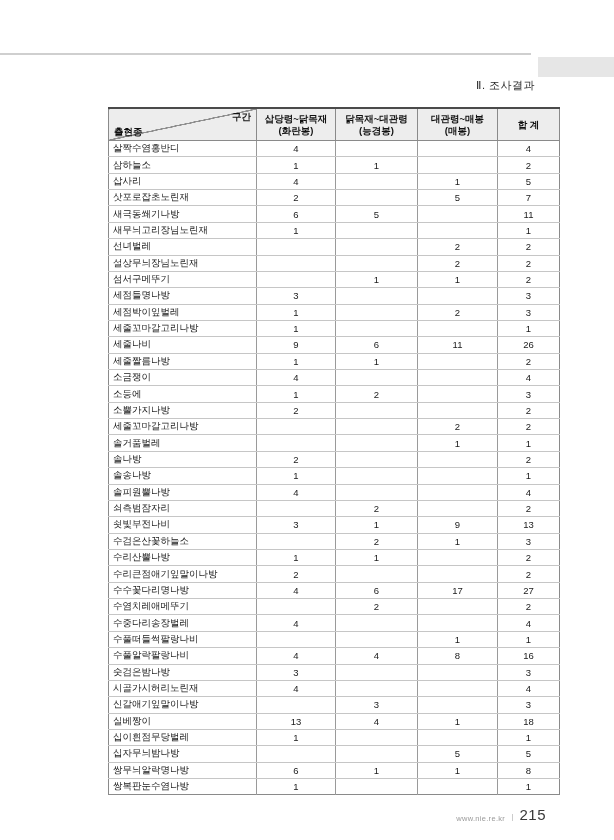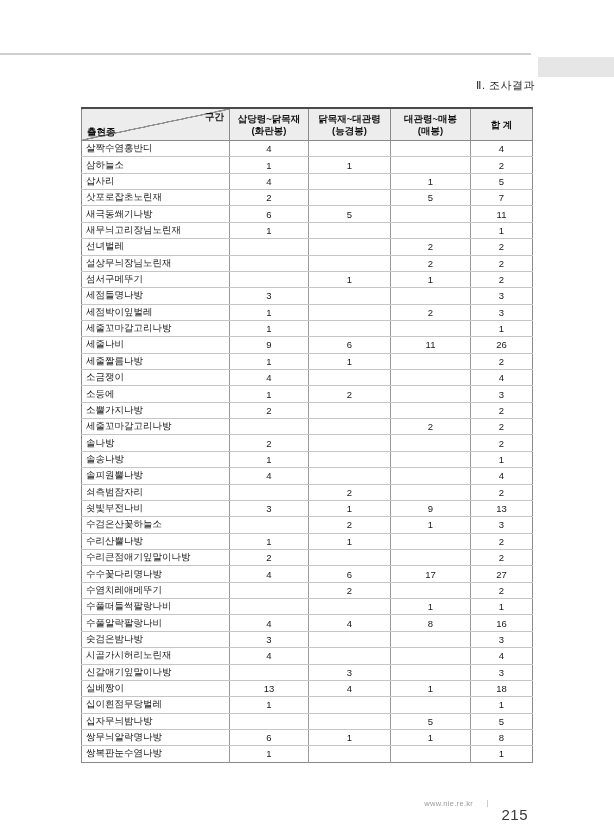--- a/index.html
+++ b/index.html
@@ -11,21 +11,21 @@
   
   .top-rule{position:absolute;top:53px;left:0;width:531px;height:2px;background:#cfcfcf;}
   .section-title{
     position:absolute;top:78px;right:79px;font-size:11px;color:#2b2b2b;
     letter-spacing:0.5px;
   }
   .section-tab{position:absolute;top:57px;left:538px;width:76px;height:20px;background:#e6e6e6;}
 
   
   .tbl-wrap{position:absolute;left:81px;top:107px;}
-  table{border-collapse:collapse;table-layout:fixed;width:451px;}
+  table{border-collapse:collapse;table-layout:fixed;width:451px;margin-left:27px;}
   table{border-top:2px solid #4a4a4a;border-bottom:1px solid #8a8a8a;
         border-left:1px solid #8a8a8a;border-right:1px solid #8a8a8a;}
   col.c-name{width:148px;}
   col.c-n1{width:79px;}
   col.c-n2{width:82px;}
   col.c-n3{width:80px;}
   col.c-tot{width:62px;}
   thead th{
     background:#ededed;height:31px;padding:0;
     border-left:1px solid #8a8a8a;border-bottom:1px solid #8a8a8a;
@@ -47,21 +47,21 @@
     height:15.37px;padding:0 4px;font-size:9.5px;color:#1a1a1a;
     border-left:1px solid #9a9a9a;border-bottom:1px solid #c6c6c6;
     vertical-align:middle;white-space:nowrap;overflow:hidden;
   }
   tbody td:first-child{border-left:none;text-align:left;}
   tbody td.num{text-align:center;}
   tbody tr:last-child td{border-bottom:none;}
 
   
   .footer{
-    position:absolute;top:784px;right:86px;display:flex;align-items:center;gap:13px;
+    position:absolute;top:784px;right:68px;display:flex;align-items:flex-end;gap:6px;
   }
   .footer .url{font-size:7.5px;color:#9a9a9a;letter-spacing:0.3px;}
   .footer .sep{font-size:9px;color:#c0c0c0;}
   .footer .pageno{font-size:15px;color:#3a3a3a;letter-spacing:0.5px;margin-top:22px;}
 </style>
 </head>
 <body>
 
 <div class="top-rule"></div>
 <div class="section-title">Ⅱ. 조사결과</div>
@@ -220,20 +220,27 @@
           <td class="num">2</td>
         </tr>
         <tr>
           <td>세줄꼬마갈고리나방</td>
           <td class="num"></td>
           <td class="num"></td>
           <td class="num">2</td>
           <td class="num">2</td>
         </tr>
         <tr>
+          <td>솔거품벌레</td>
+          <td class="num"></td>
+          <td class="num"></td>
+          <td class="num">1</td>
+          <td class="num">1</td>
+        </tr>
+        <tr>
           <td>솔나방</td>
           <td class="num">2</td>
           <td class="num"></td>
           <td class="num"></td>
           <td class="num">2</td>
         </tr>
         <tr>
           <td>솔송나방</td>
           <td class="num">1</td>
           <td class="num"></td>
@@ -288,20 +295,27 @@
           <td class="num">6</td>
           <td class="num">17</td>
           <td class="num">27</td>
         </tr>
         <tr>
           <td>수염치레애메뚜기</td>
           <td class="num"></td>
           <td class="num">2</td>
           <td class="num"></td>
           <td class="num">2</td>
+        </tr>
+        <tr>
+          <td>수중다리송장벌레</td>
+          <td class="num">4</td>
+          <td class="num"></td>
+          <td class="num"></td>
+          <td class="num">4</td>
         </tr>
         <tr>
           <td>수풀떠들썩팔랑나비</td>
           <td class="num"></td>
           <td class="num"></td>
           <td class="num">1</td>
           <td class="num">1</td>
         </tr>
         <tr>
           <td>수풀알락팔랑나비</td>

